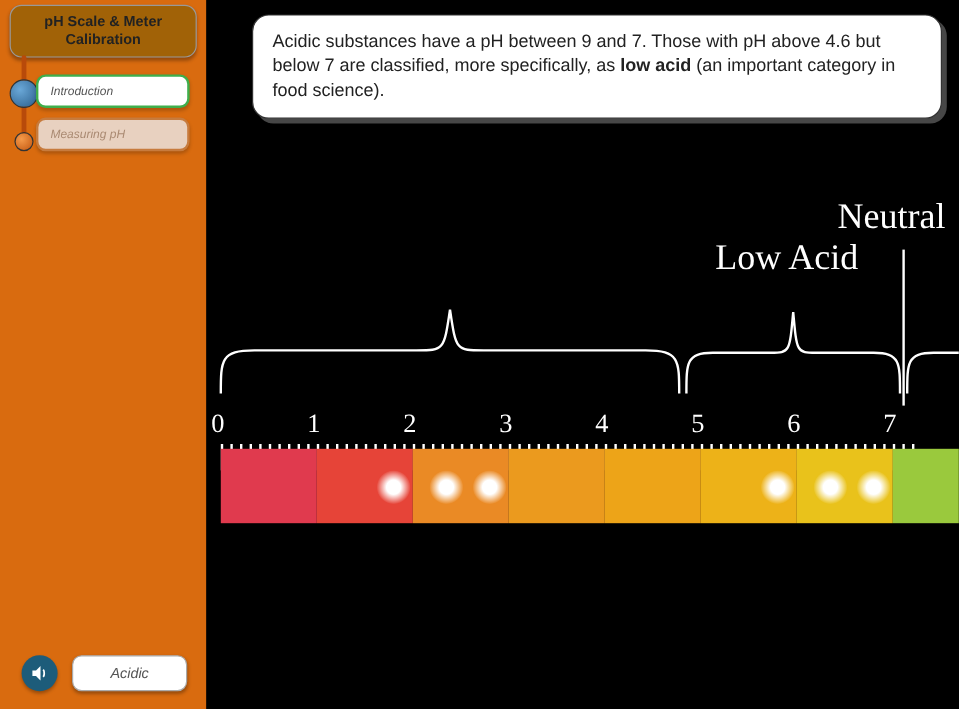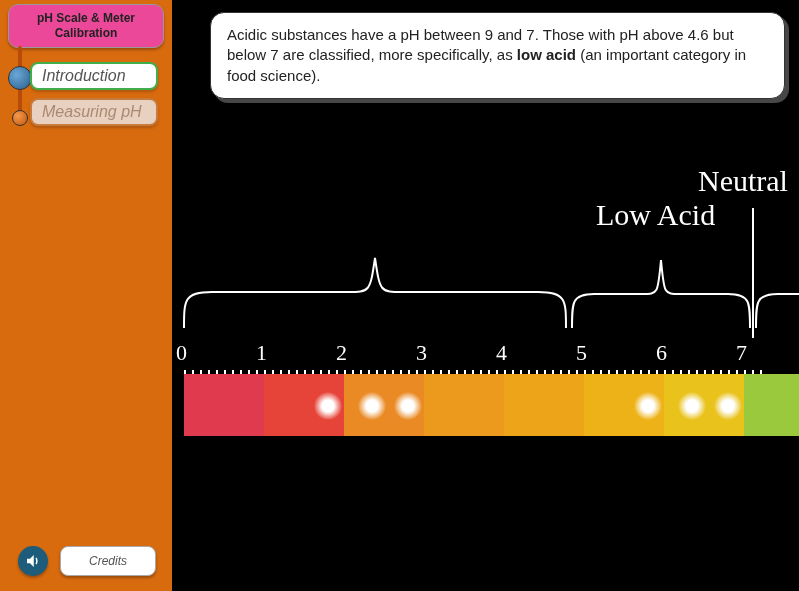--- a/index.html
+++ b/index.html
@@ -1,19 +1,19 @@
 <!DOCTYPE html>
 <html><head>
 <meta charset="utf-8">
 <style>
   *{box-sizing:border-box;margin:0;padding:0}
   body{font-family:Verdana,Geneva,sans-serif;background:#000;width:799px;height:591px;overflow:hidden;position:relative}
   .sidebar{position:absolute;left:0;top:0;width:172px;height:591px;background:#d96b0f}
-  .title-box{position:absolute;left:8px;top:4px;width:156px;height:44px;background:#ec4899;border:1px solid #999;border-radius:10px;box-shadow:0 2px 3px rgba(0,0,0,.3);display:flex;align-items:center;justify-content:center;text-align:center;font-weight:700;font-size:12px;line-height:1.25;color:#222;padding:4px}
-  .nav-item{position:absolute;left:30px;width:128px;height:28px;border-radius:8px;display:flex;align-items:center;padding-left:10px;font-style:italic;font-size:16px;box-shadow:0 2px 3px rgba(0,0,0,.2)}
+  .title-box{position:absolute;left:8px;top:4px;width:156px;height:44px;background:#a16207;border:1px solid #999;border-radius:10px;box-shadow:0 2px 3px rgba(0,0,0,.3);display:flex;align-items:center;justify-content:center;text-align:center;font-weight:700;font-size:12px;line-height:1.25;color:#222;padding:4px}
+  .nav-item{position:absolute;left:30px;width:128px;height:28px;border-radius:8px;display:flex;align-items:center;padding-left:10px;font-style:italic;font-size:10px;box-shadow:0 2px 3px rgba(0,0,0,.2)}
   .nav-intro{top:62px;background:#fff;border:2px solid #3fae4b;color:#555}
   .nav-measuring{top:98px;background:#e8d1c0;border:2px solid #c77b3d;color:#aa8a72}
   .stem{position:absolute;left:18px;top:46px;width:4px;height:74px;background:#b84a0a;border-radius:2px}
   .dot-blue{position:absolute;left:8px;top:66px;width:24px;height:24px;border-radius:50%;background:radial-gradient(circle at 35% 35%,#6aa8d8,#2a5d8a);border:1px solid #333}
   .dot-orange{position:absolute;left:12px;top:110px;width:16px;height:16px;border-radius:50%;background:radial-gradient(circle at 35% 35%,#f59a4a,#c2560f);border:1px solid #333}
   .credits-btn{position:absolute;left:60px;bottom:15px;width:96px;height:30px;background:#fff;border:1px solid #aaa;border-radius:8px;box-shadow:0 2px 3px rgba(0,0,0,.3);font-style:italic;font-size:12px;color:#555;display:flex;align-items:center;justify-content:center;cursor:pointer}
   .sound-btn{position:absolute;left:18px;bottom:15px;width:30px;height:30px;border-radius:50%;background:#1d5c7a;display:flex;align-items:center;justify-content:center;cursor:pointer;box-shadow:0 2px 3px rgba(0,0,0,.3)}
   .sound-btn svg{width:18px;height:18px}
   .main{position:absolute;left:172px;top:0;width:627px;height:591px;background:#000}
   .info-box{position:absolute;left:38px;top:12px;width:575px;background:#fff;border:1px solid #333;border-radius:14px;box-shadow:4px 4px 0 #474747;padding:12px 16px;font-size:15px;line-height:1.35;color:#222}
@@ -44,21 +44,21 @@
   <div class="dot-blue"></div>
   <div class="dot-orange"></div>
   <div class="nav-item nav-intro">Introduction</div>
   <div class="nav-item nav-measuring">Measuring pH</div>
   <div class="sound-btn">
     <svg viewBox="0 0 24 24">
         <path fill="#fff" d="M4 9v6h4l5 5V4L8 9H4z"></path>
         <path fill="none" stroke="#fff" stroke-width="2" d="M16 8c1.5 1.5 1.5 6.5 0 8"></path>
       </svg>
   </div>
-  <div class="credits-btn">Credits</div>
+  <div class="credits-btn">Acidic</div>
 </div>
 
 <div class="main">
   <div class="info-box">
     <span>Acidic substances have a pH between 9 and 7. Those with pH above 4.6 but below 7 are classified, more specifically, as </span><b>low acid</b><span> (an important category in food science).</span>
   </div>
 
   <div class="scale-area">
     <div class="label-lowacid">Low Acid</div>
     <div class="label-neutral">Neutral</div>

